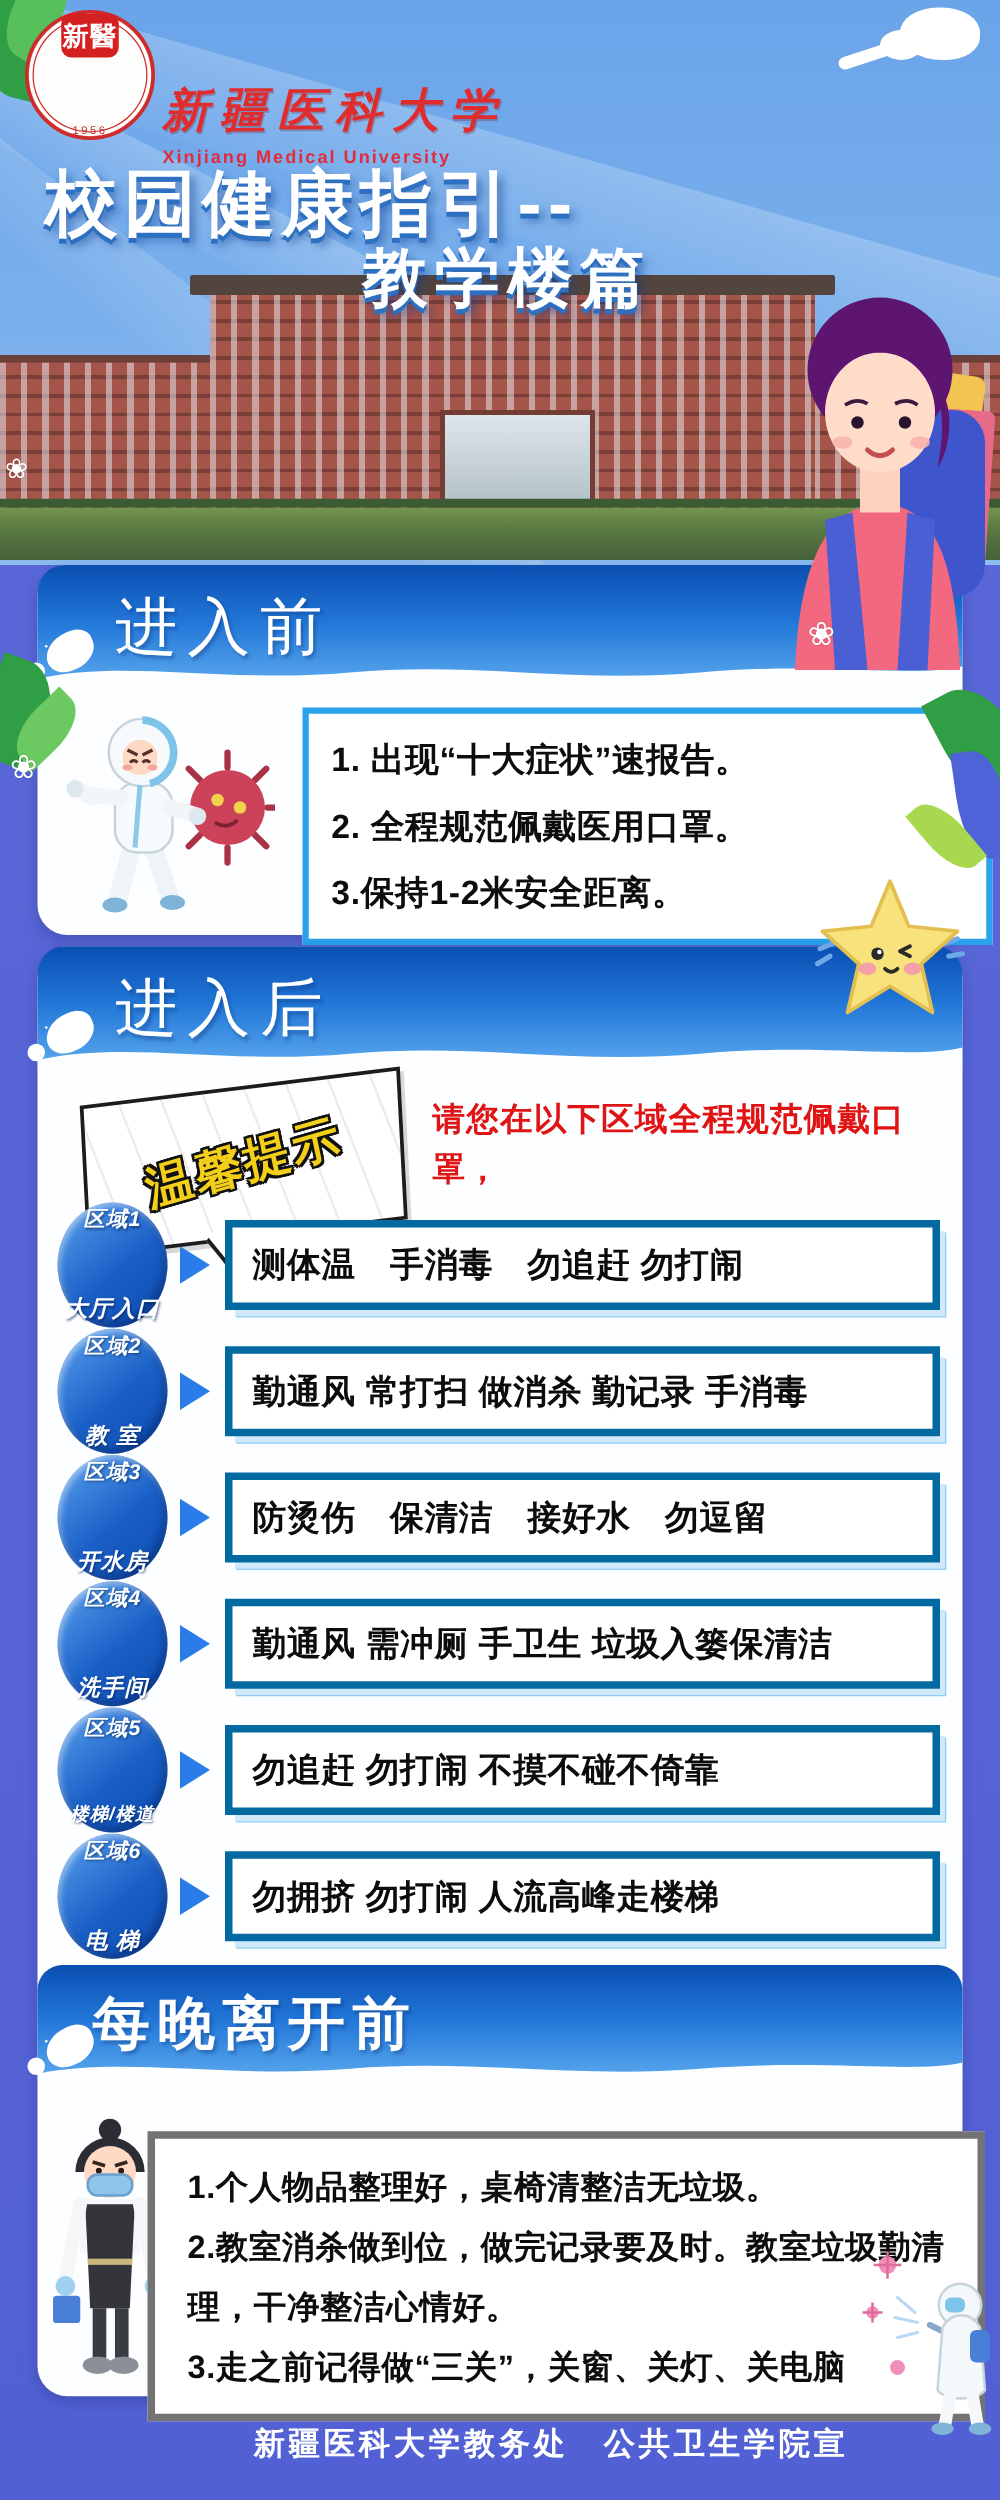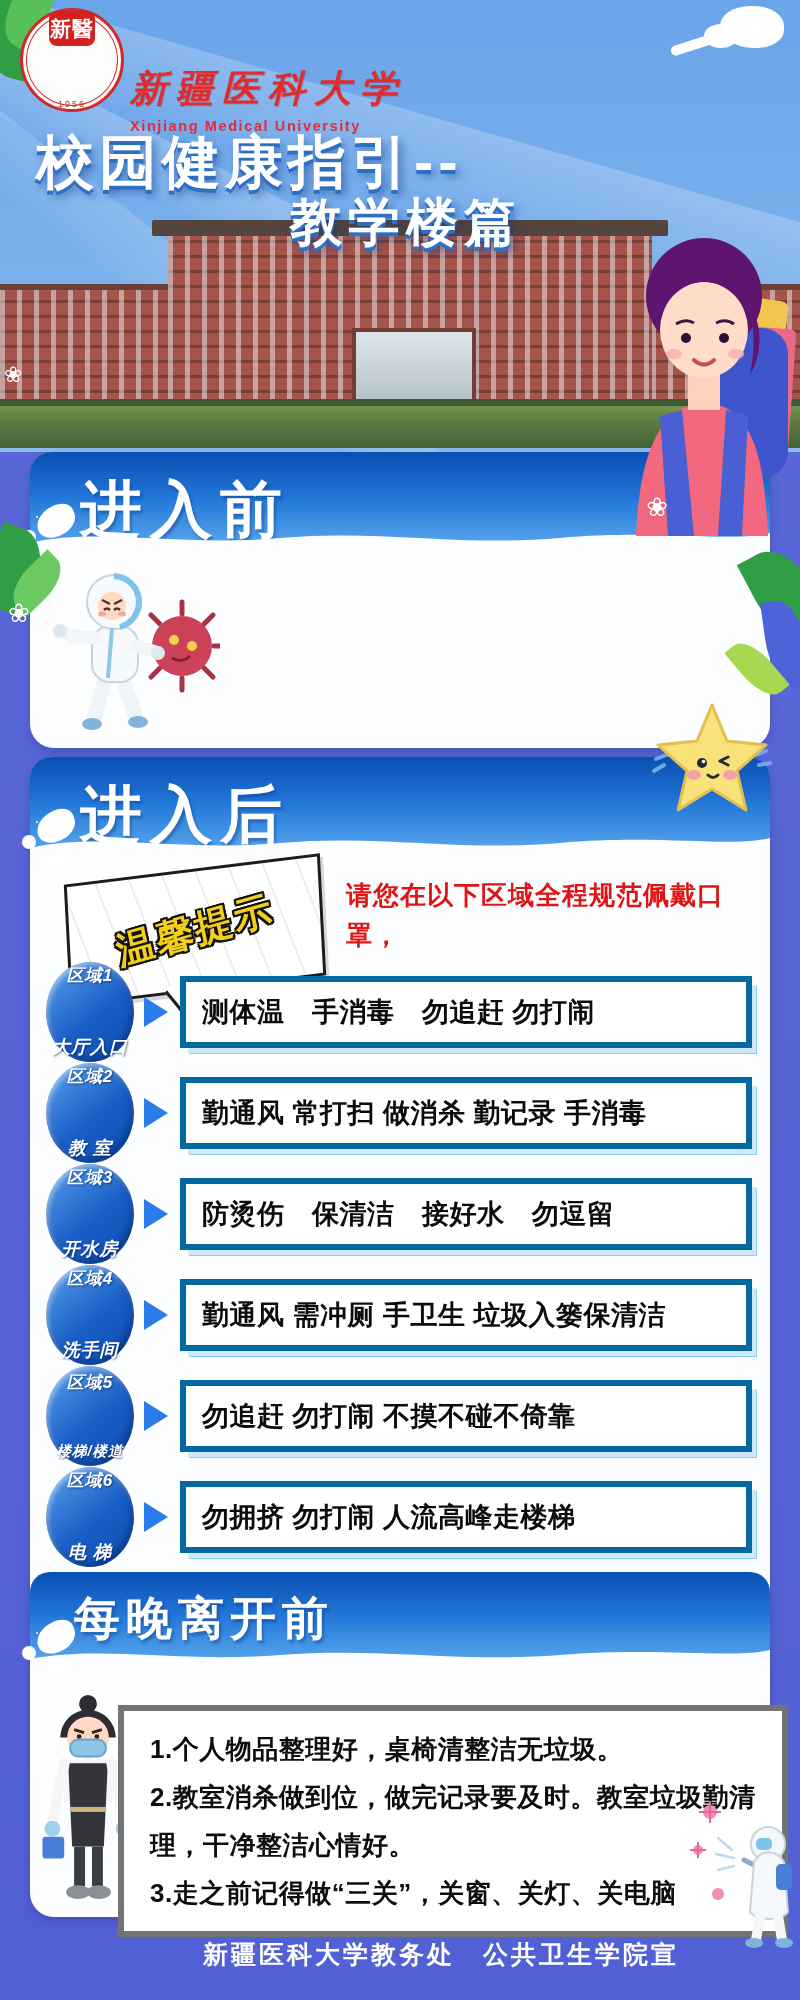--- a/index.html
+++ b/index.html
@@ -53,21 +53,21 @@
   
   .girl{position:absolute;right:0;top:178px;width:192px;height:358px;z-index:6;}
   
   .card{position:absolute;left:30px;width:740px;background:#fdfeff;border-radius:24px;z-index:4;
     box-shadow:0 4px 10px rgba(20,30,90,.25);}
   .card-before{top:452px;height:296px;}
   .card-after{top:757px;height:1160px;}
   .section-header{position:relative;height:96px;background:linear-gradient(180deg,#0a4fb2 0%,#2277d8 48%,#5ba8ee 100%);
     border-radius:22px 22px 0 0;overflow:visible;}
   .section-header .wave{position:absolute;left:0;bottom:-1px;width:100%;height:26px;}
-  .section-title{position:absolute;left:50px;top:16px;font-size:62px;font-weight:700;color:#fff;
+  .section-title{position:absolute;left:62px;top:16px;font-size:50px;font-weight:400;color:#fff;
     letter-spacing:8px;text-shadow:2px 3px 3px rgba(10,50,120,.4);}
   .hsplash{position:absolute;left:-10px;bottom:-12px;width:64px;height:58px;}
   .hsplash::before{content:'';position:absolute;left:16px;top:4px;width:40px;height:30px;background:#fff;
     border-radius:60% 40% 55% 45%;transform:rotate(-24deg);}
   .hsplash::after{content:'';position:absolute;left:2px;top:28px;width:14px;height:14px;background:#fff;border-radius:50%;
     box-shadow:26px 16px 0 -4px #fff,8px -20px 0 -6px #fff;}
   
   .ppe{position:absolute;left:20px;top:102px;width:170px;height:180px;}
   .rulebox{position:absolute;left:212px;top:114px;width:506px;height:160px;background:#fff;
     border:5px solid #2aa2ec;display:flex;flex-direction:column;justify-content:space-around;
@@ -222,20 +222,25 @@
         <circle cx="64" cy="48" r="27" fill="#f7fafc" stroke="#c8d4dc" stroke-width="2"></circle>
         <path d="M64,22 a26,26 0 0 1 6,51" fill="none" stroke="#7ec3e8" stroke-width="6"></path>
         <circle cx="62" cy="52" r="14" fill="#ffd9c4"></circle>
         <path d="M52,46 l8,4 M72,46 l-8,4" stroke="#503028" stroke-width="2.5"></path>
         <path d="M54,56 q3,-3 6,0 M64,56 q3,-3 6,0" stroke="#503028" stroke-width="2.5" fill="none"></path>
         <ellipse cx="52" cy="60" rx="4" ry="2.5" fill="#f3a89e"></ellipse>
           <ellipse cx="72" cy="60" rx="4" ry="2.5" fill="#f3a89e"></ellipse>
         <path d="M62,74 L58,124" stroke="#8cc8e8" stroke-width="4"></path>
       </g>
     </svg>
+    <div class="rulebox">
+      <div class="line">1. 出现“十大症状”速报告。</div>
+      <div class="line">2. 全程规范佩戴医用口罩。</div>
+      <div class="line">3.保持1-2米安全距离。</div>
+    </div>
   </div>
 
   <div class="card card-after">
     <div class="section-header">
       <div class="section-title">进入后</div>
       <div class="hsplash"></div>
       <svg class="wave" viewBox="0 0 740 26" preserveAspectRatio="none">
         <path d="M0,20 C70,4 150,24 250,15 C350,6 430,24 530,15 C630,6 700,20 740,10 L740,26 L0,26 Z" fill="#fdfeff"></path>
       </svg>
     </div>

